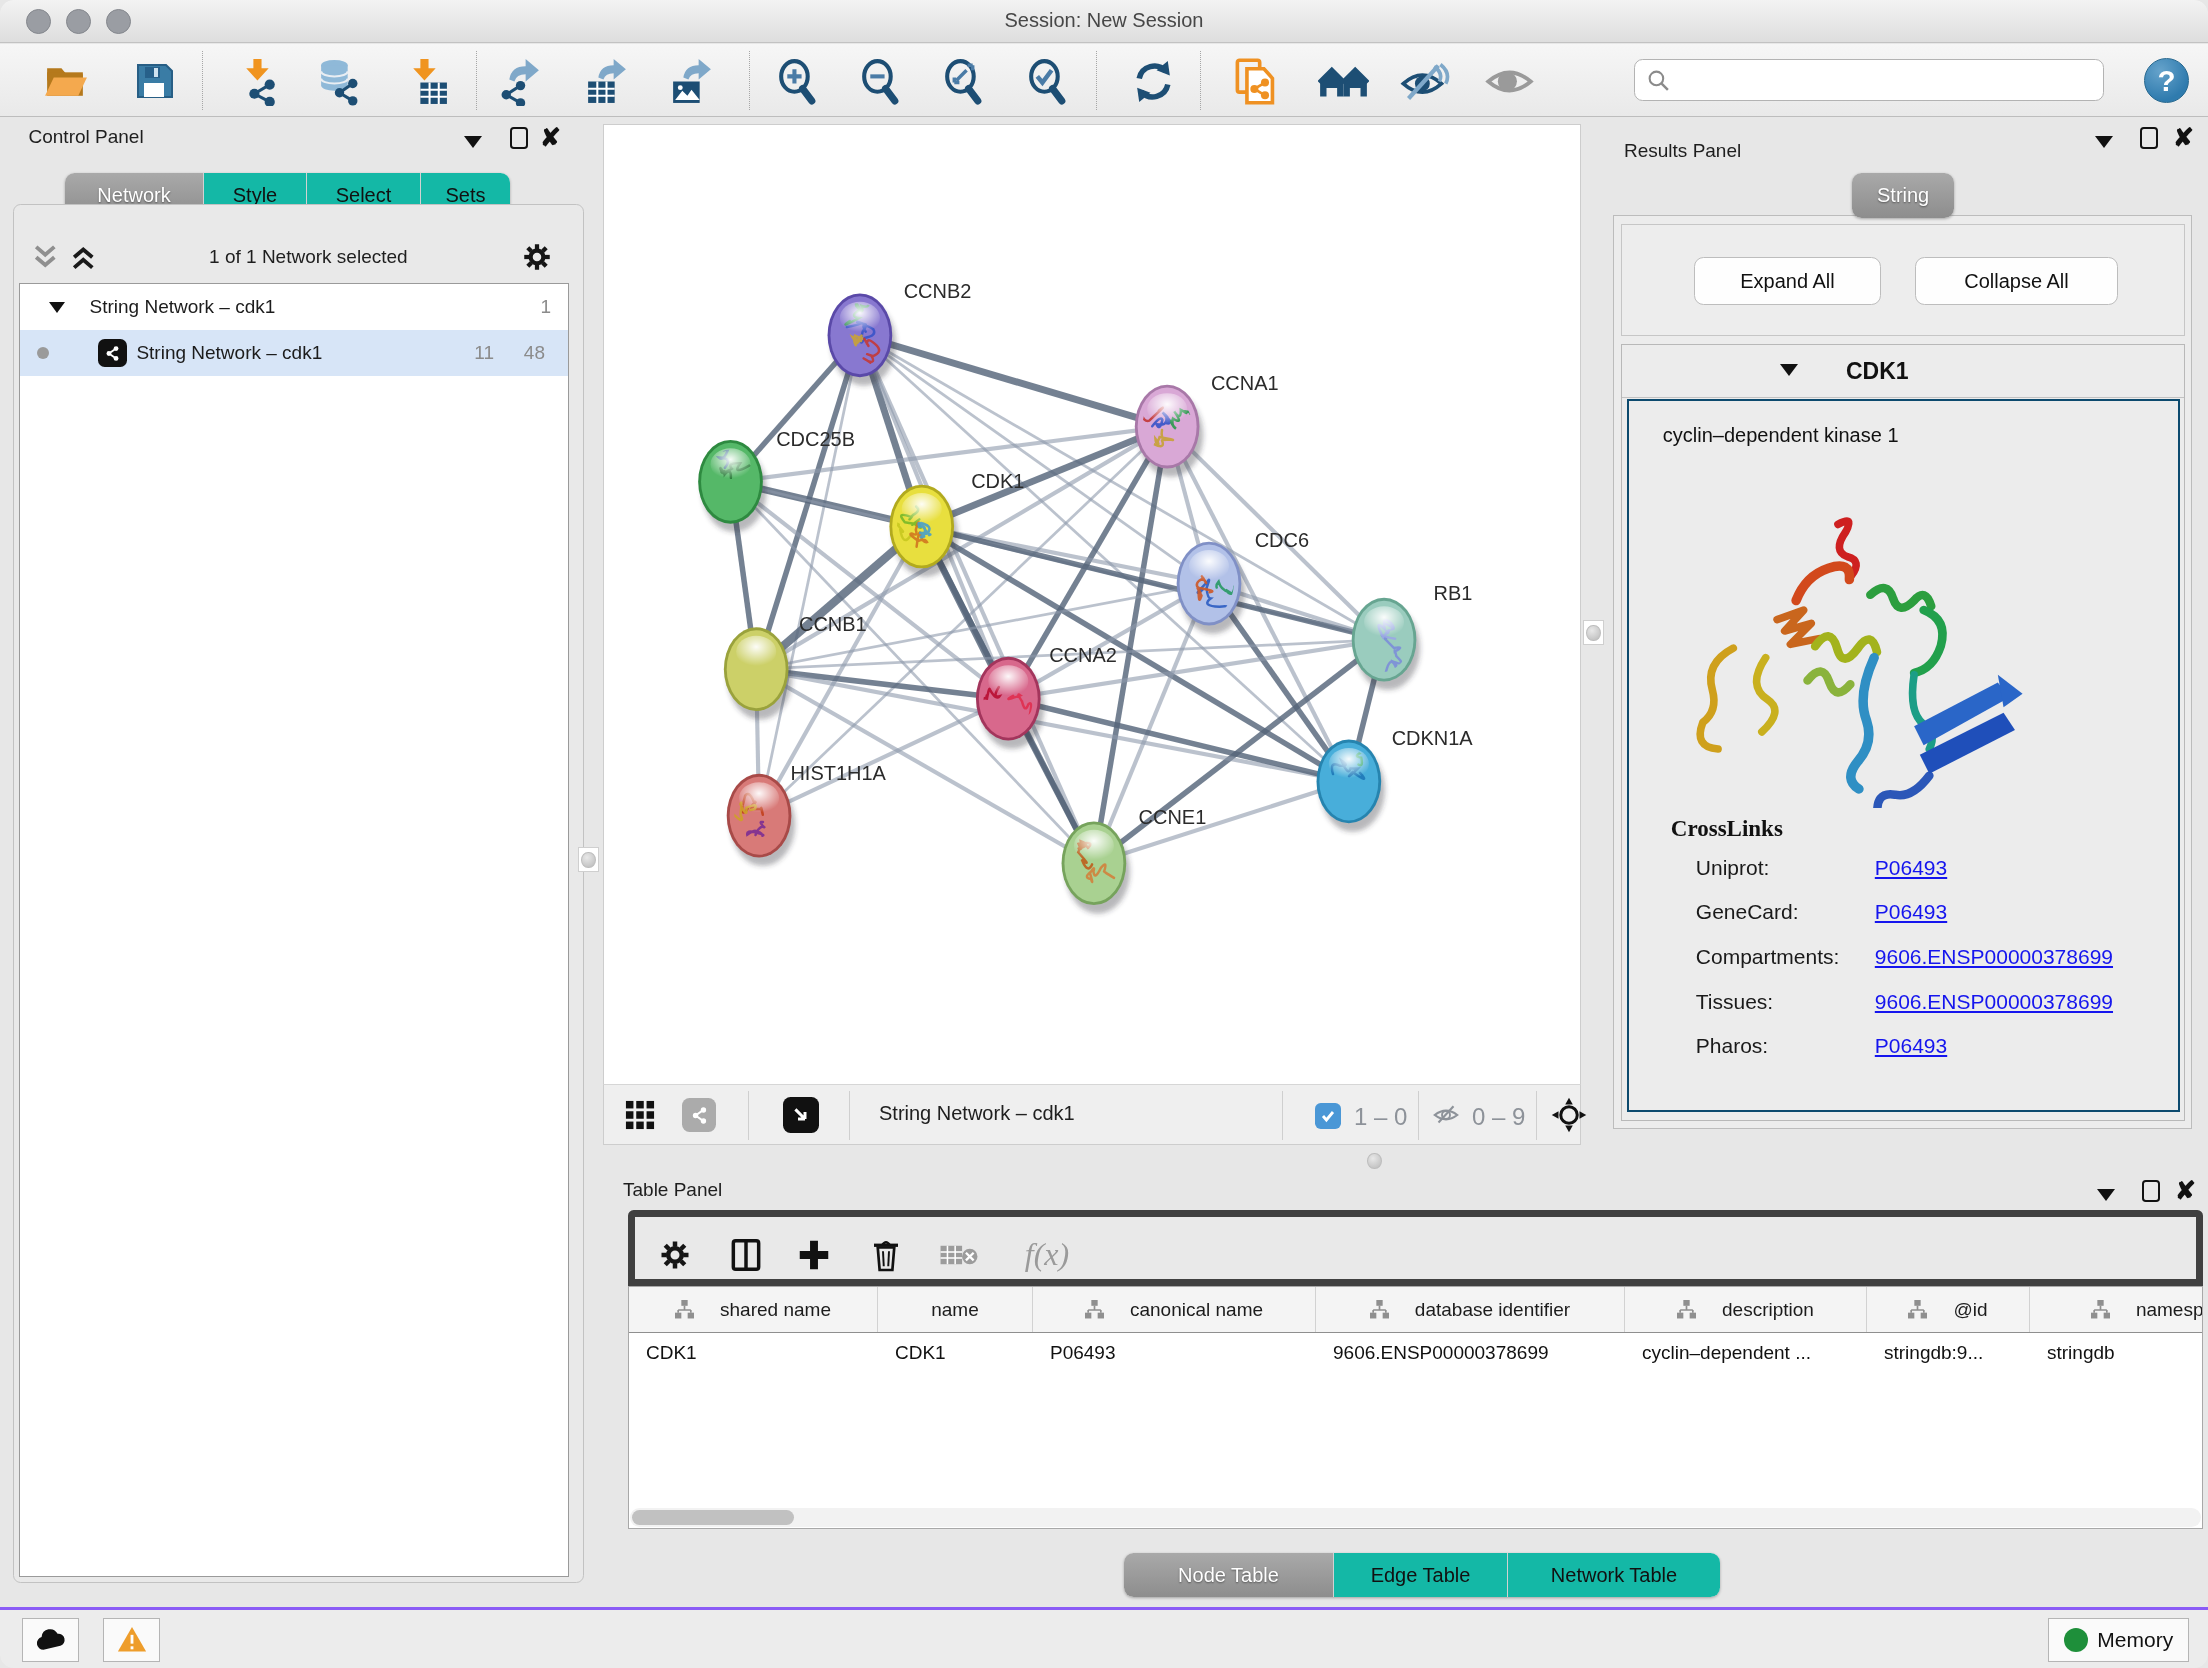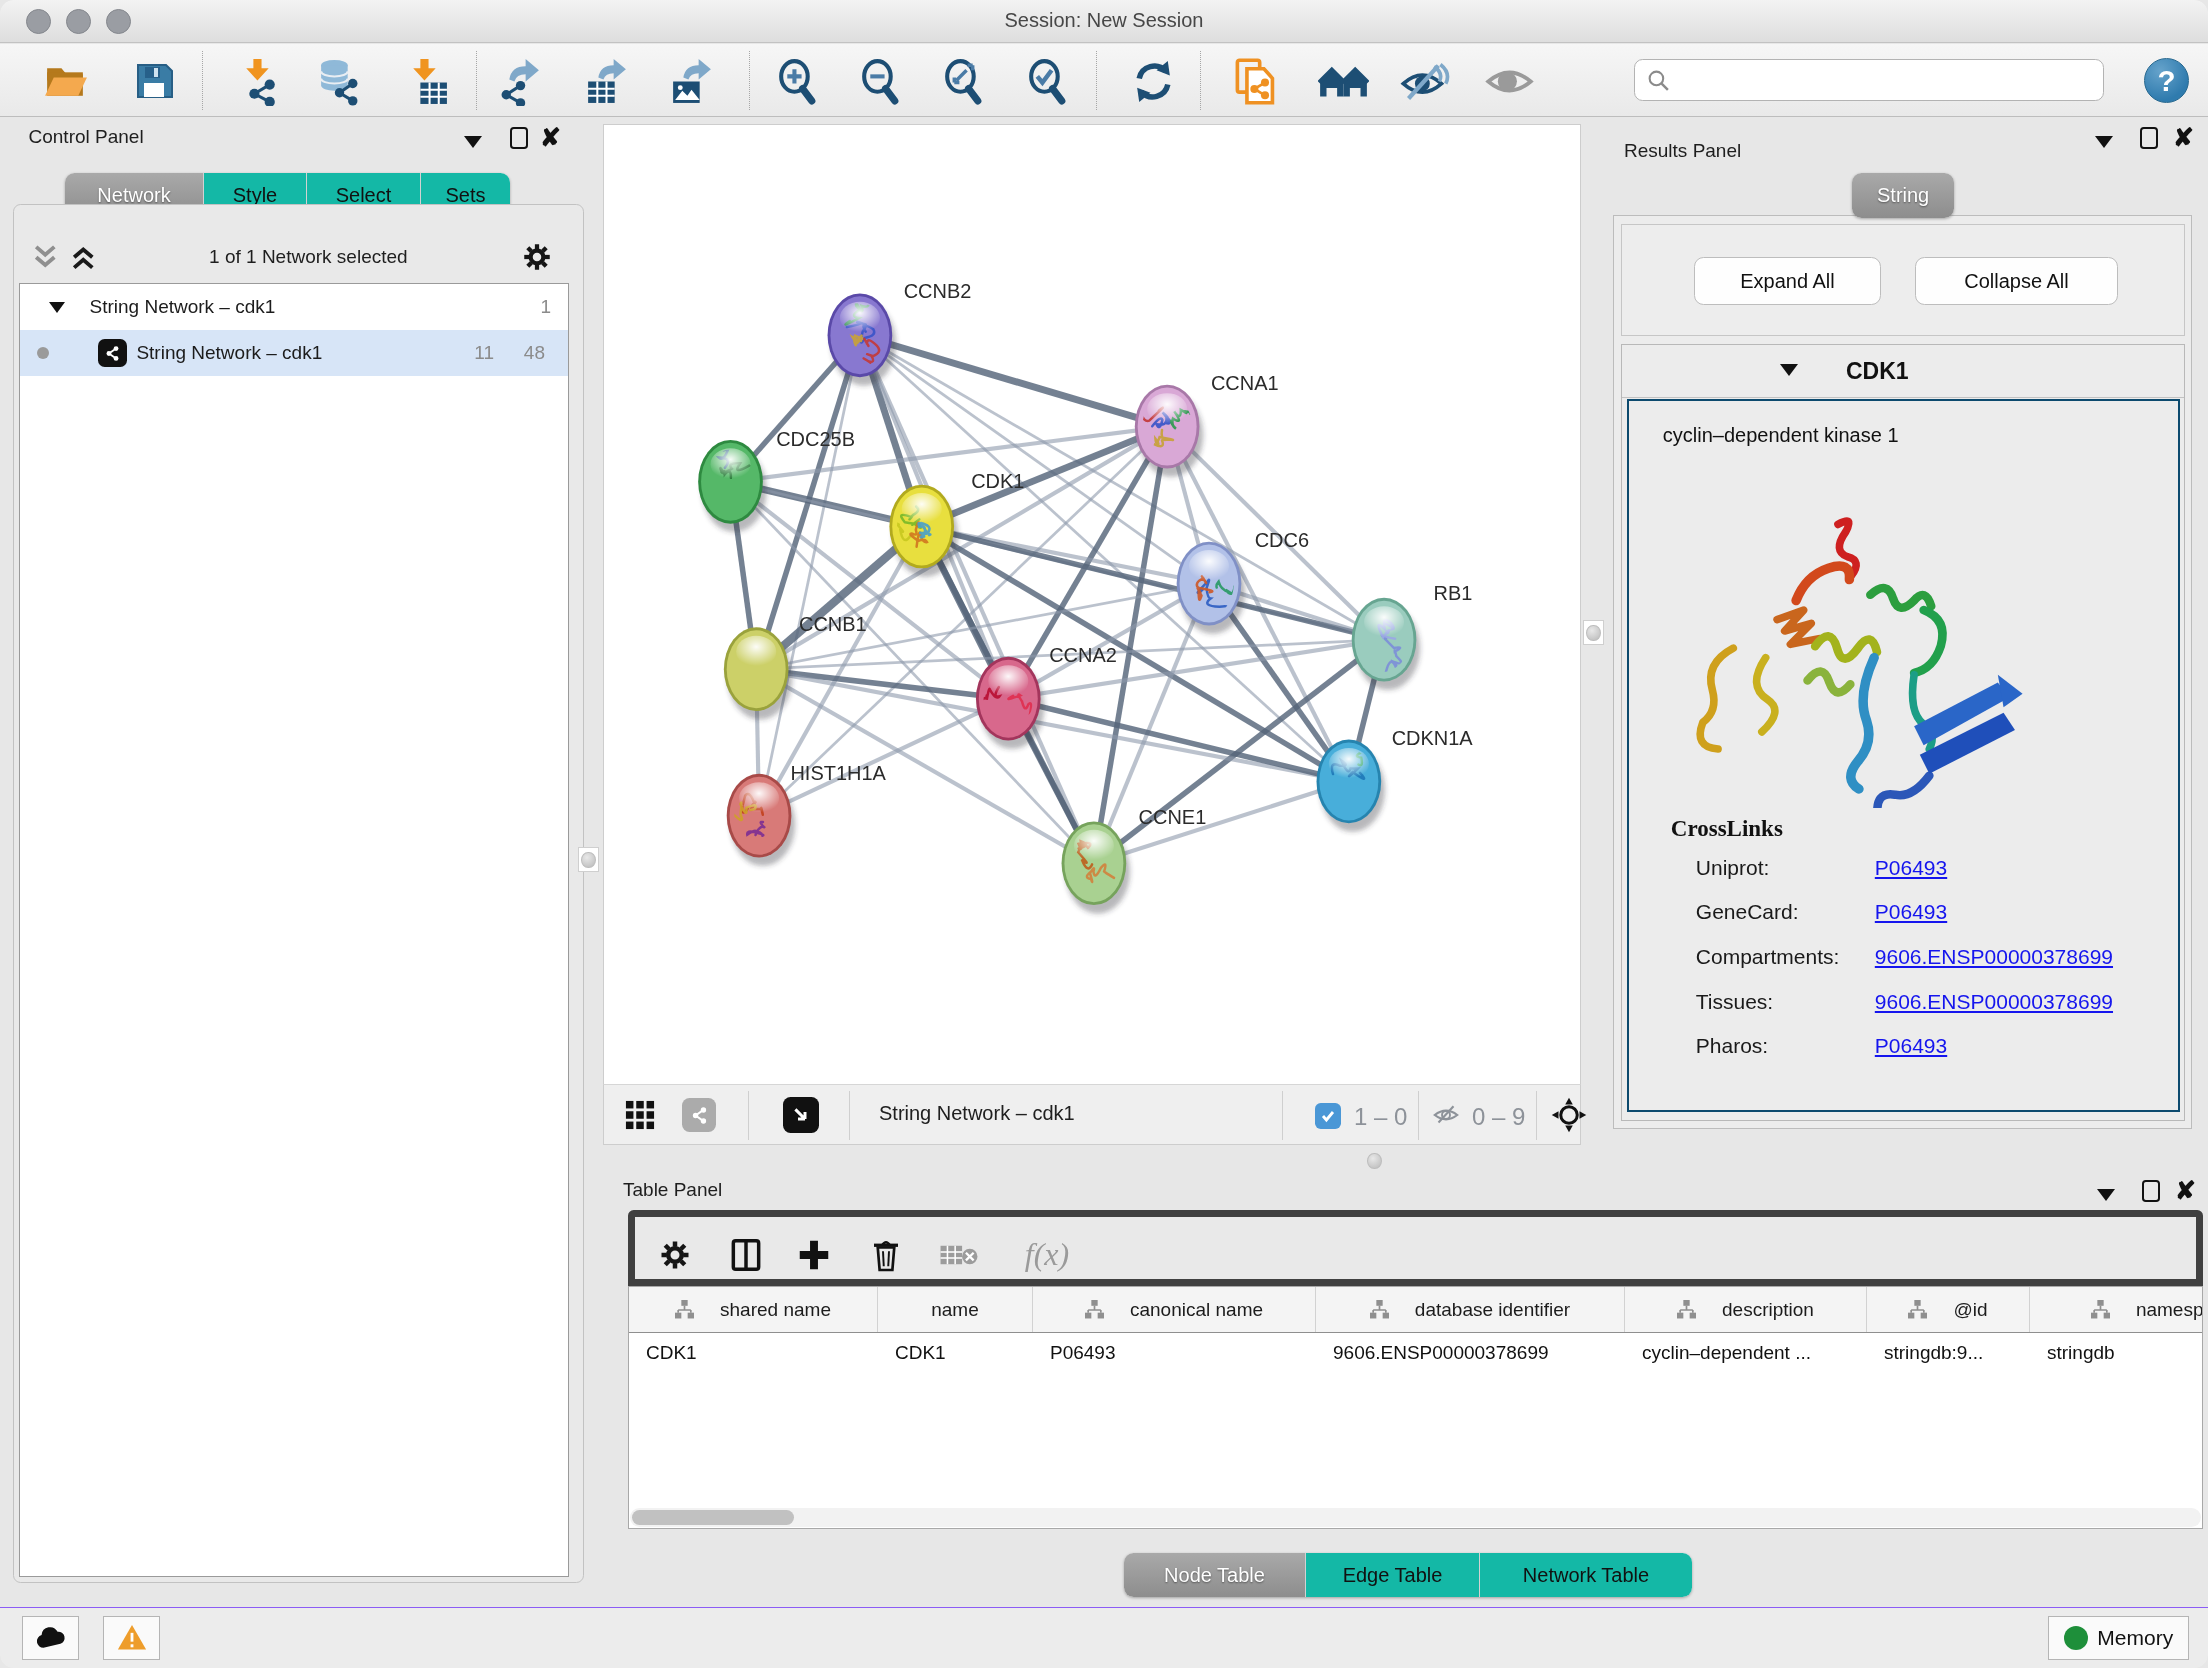--- a/index.html
+++ b/index.html
@@ -107,21 +107,21 @@
   .tp-row { display:flex; height:42px; }
   .tp-cell { font-size:19px; color:#111; padding:8.6px 0 0 17px; flex:0 0 auto;
     white-space:nowrap; overflow:hidden; }
   .tp-hscroll { position:absolute; left:630px; top:1508px; width:1571px; height:19px;
     background:#f2f2f2; border-radius:9.5px; }
   .tp-thumb { position:absolute; left:1.9px; top:1.9px; width:162px; height:15px;
     background:#c1c1c1; border-radius:7.6px; }
 
   
   .footer { position:absolute; left:0; top:1607px; width:2208px; height:61px;
-    background:#ececec; border-top:1px solid #8b5cf6; border-radius:0 0 13.3px 13.3px; }
+    background:#ececec; border-top:3px solid #8b5cf6; border-radius:0 0 13.3px 13.3px; }
   .fbtn { position:absolute; top:7.6px; height:44px; background:#fafafa; border:1.9px solid #b5b5b5;
     display:flex; align-items:center; justify-content:center; gap:9.5px; }
   .memdot { width:24px; height:24px; border-radius:50%; background:#1e8f3a; }
   .fbtn span { font-size:21px; color:#111; }
 
   svg { display:block; }
 </style>
 </head>
 <body>
 
@@ -848,21 +848,21 @@
           <div class="tp-cell" style="width: 266px;">stringdb</div>
         </div>
       </div>
   </div>
 
   <div class="tp-hscroll">
     <div class="tp-thumb"></div>
   </div>
 
   <div class="seg" style="left:1124px; top:1553px; height:44px" id="tp-tabs">
-      <div class="tab active" style="width: 182px;">Node Table</div>
+      <div class="tab active" style="width: 210px;">Node Table</div>
       <div class="tab" style="width: 174px;">Edge Table</div>
       <div class="tab" style="width: 212px;">Network Table</div>
     </div>
 </div>
 
 <div class="footer">
   <div class="fbtn" style="left:22px; width:57px">
     <svg width="32" height="25" viewBox="0 0 34 26">
       <path d="M9 24 a7 7 0 0 1 -2 -13.7 A9 9 0 0 1 24 7 a6.5 6.5 0 0 1 3 12.6 z" fill="#111"></path>
     </svg>

